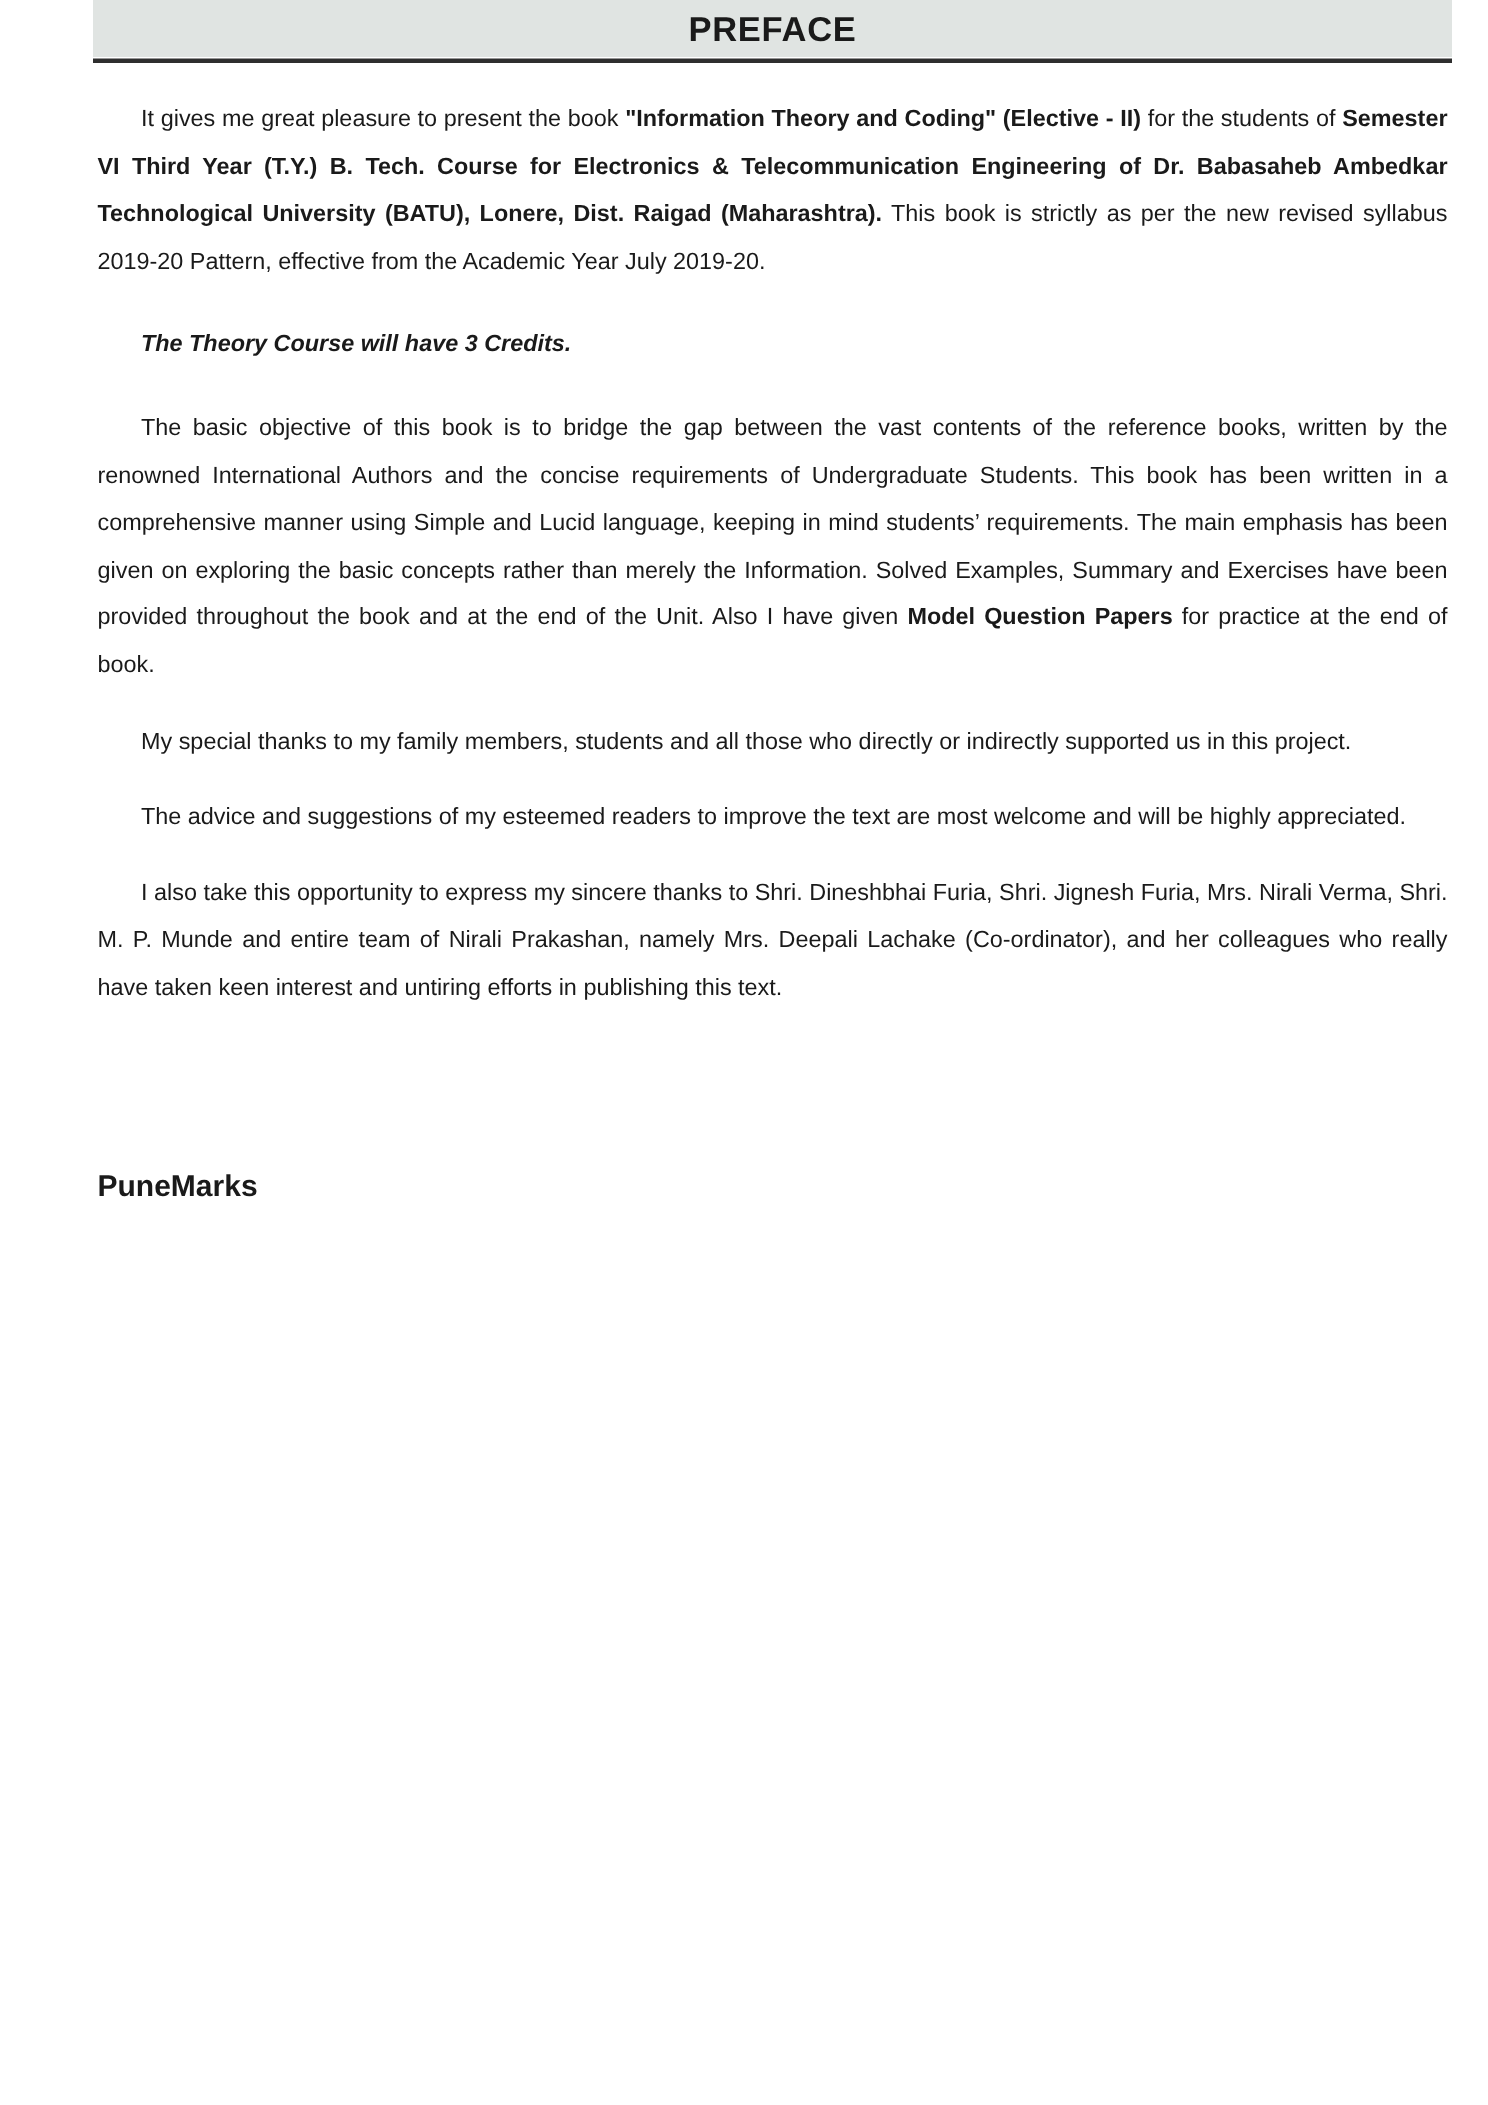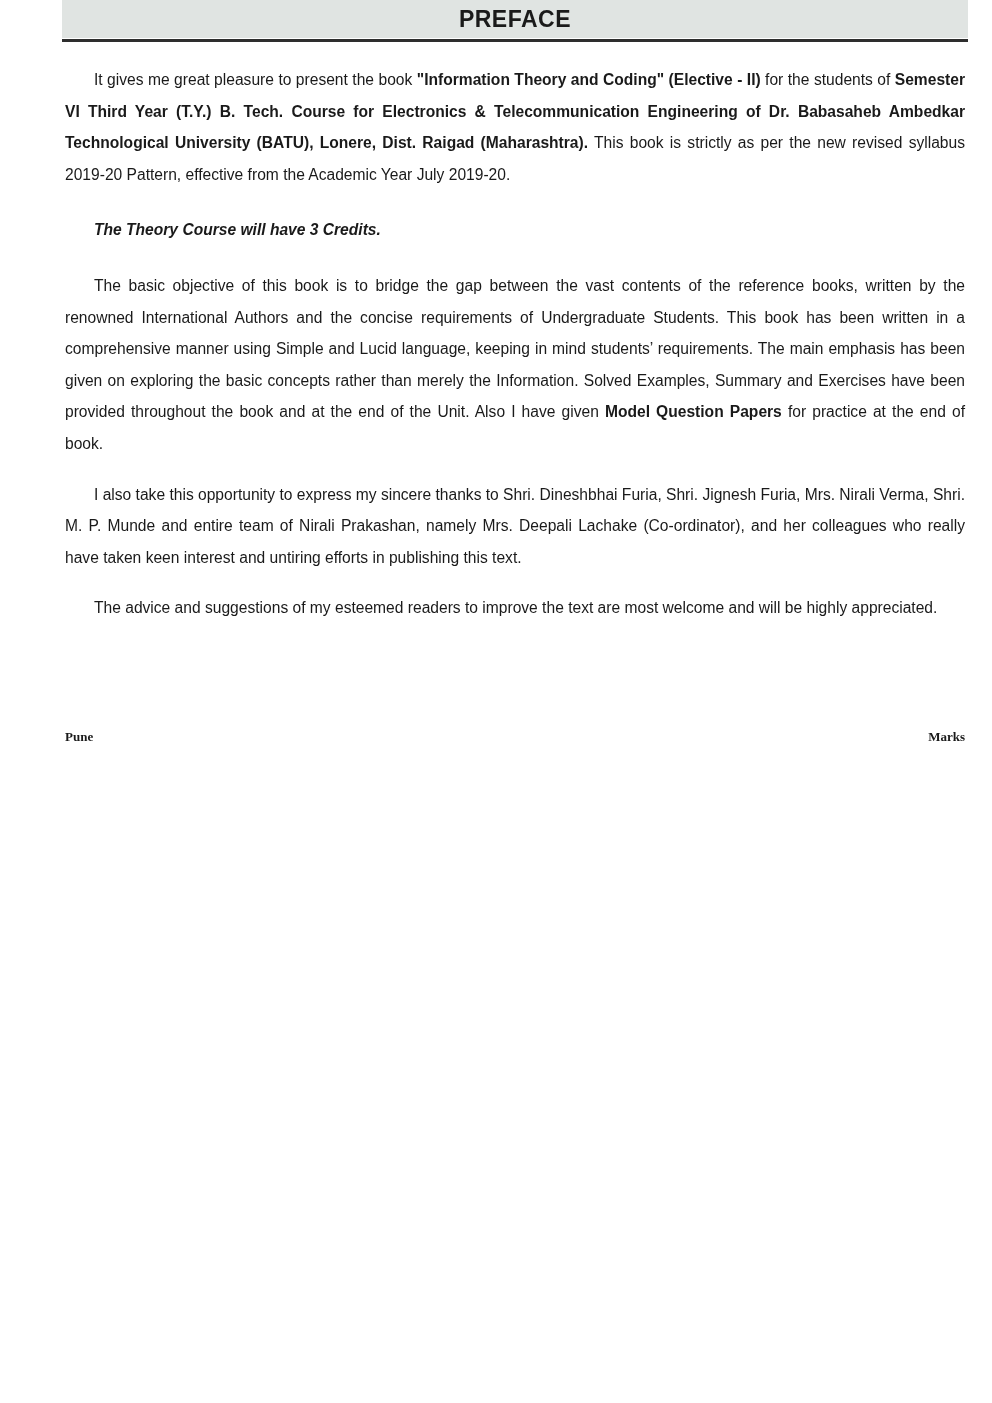--- a/index.html
+++ b/index.html
@@ -58,25 +58,24 @@
     margin-top: 24px;
     margin-bottom: 24px;
     font-style: italic;
   }
   .b {
     font-weight: 700;
   }
   .footer-row {
     margin: 105px 46px 0;
     display: flex;
-    justify-content: space-between;
+    justify-content: flex-start;
     font-weight: 700;
-    font-size: 13px;
+    font-size: 20px;
     color: var(--text, #1a1a1a);
-    font-family: Liberation Serif, serif;
   }
 </style>
 </head>
 <body>
 
 <div class="page">
 
   <div class="band">
     <h1>PREFACE</h1>
   </div>
@@ -84,24 +83,25 @@
 
   <div class="content">
 
     <p class="first"><span>It gives me great pleasure to present the book </span><span class="b">"Information Theory and Coding" (Elective - II)</span><span> for the students of </span><span class="b">Semester VI Third Year (T.Y.) B. Tech. Course for Electronics &amp; Telecommunication Engineering of Dr. Babasaheb Ambedkar Technological University (BATU), Lonere, Dist. Raigad (Maharashtra).</span><span> This book is strictly as per the new revised syllabus 2019-20 Pattern, effective from the Academic Year July 2019-20.</span></p>
 
 
     <p class="credits"><span class="b">The Theory Course will have 3 Credits.</span></p>
 
     <p><span>The basic objective of this book is to bridge the gap between the vast contents of the reference books, written by the renowned International Authors and the concise requirements of Undergraduate Students. This book has been written in a comprehensive manner using Simple and Lucid language, keeping in mind students’ requirements. The main emphasis has been given on exploring the basic concepts rather than merely the Information. Solved Examples, Summary and Exercises have been provided throughout the book and at the end of the Unit. Also I have given </span><span class="b">Model Question Papers</span><span> for practice at the end of book.</span></p>
 
+    <p><span>My special thanks to my family members, students and all those who directly or indirectly supported us in this project.</span></p>
+
+    <p><span>The advice and suggestions of my esteemed readers to improve the text are most welcome and will be highly appreciated.</span></p>
 
     <p><span>I also take this opportunity to express my sincere thanks to Shri. Dineshbhai Furia, Shri. Jignesh Furia, Mrs. Nirali Verma, Shri. M. P. Munde and entire team of Nirali Prakashan, namely Mrs. Deepali Lachake (Co-ordinator), and her colleagues who really have taken keen interest and untiring efforts in publishing this text.</span></p>
-
-    <p><span>The advice and suggestions of my esteemed readers to improve the text are most welcome and will be highly appreciated.</span></p>
 
   </div>
 
   <div class="footer-row">
     <span>Pune</span>
     <span>Marks</span>
   </div>
 
 </div>
 

